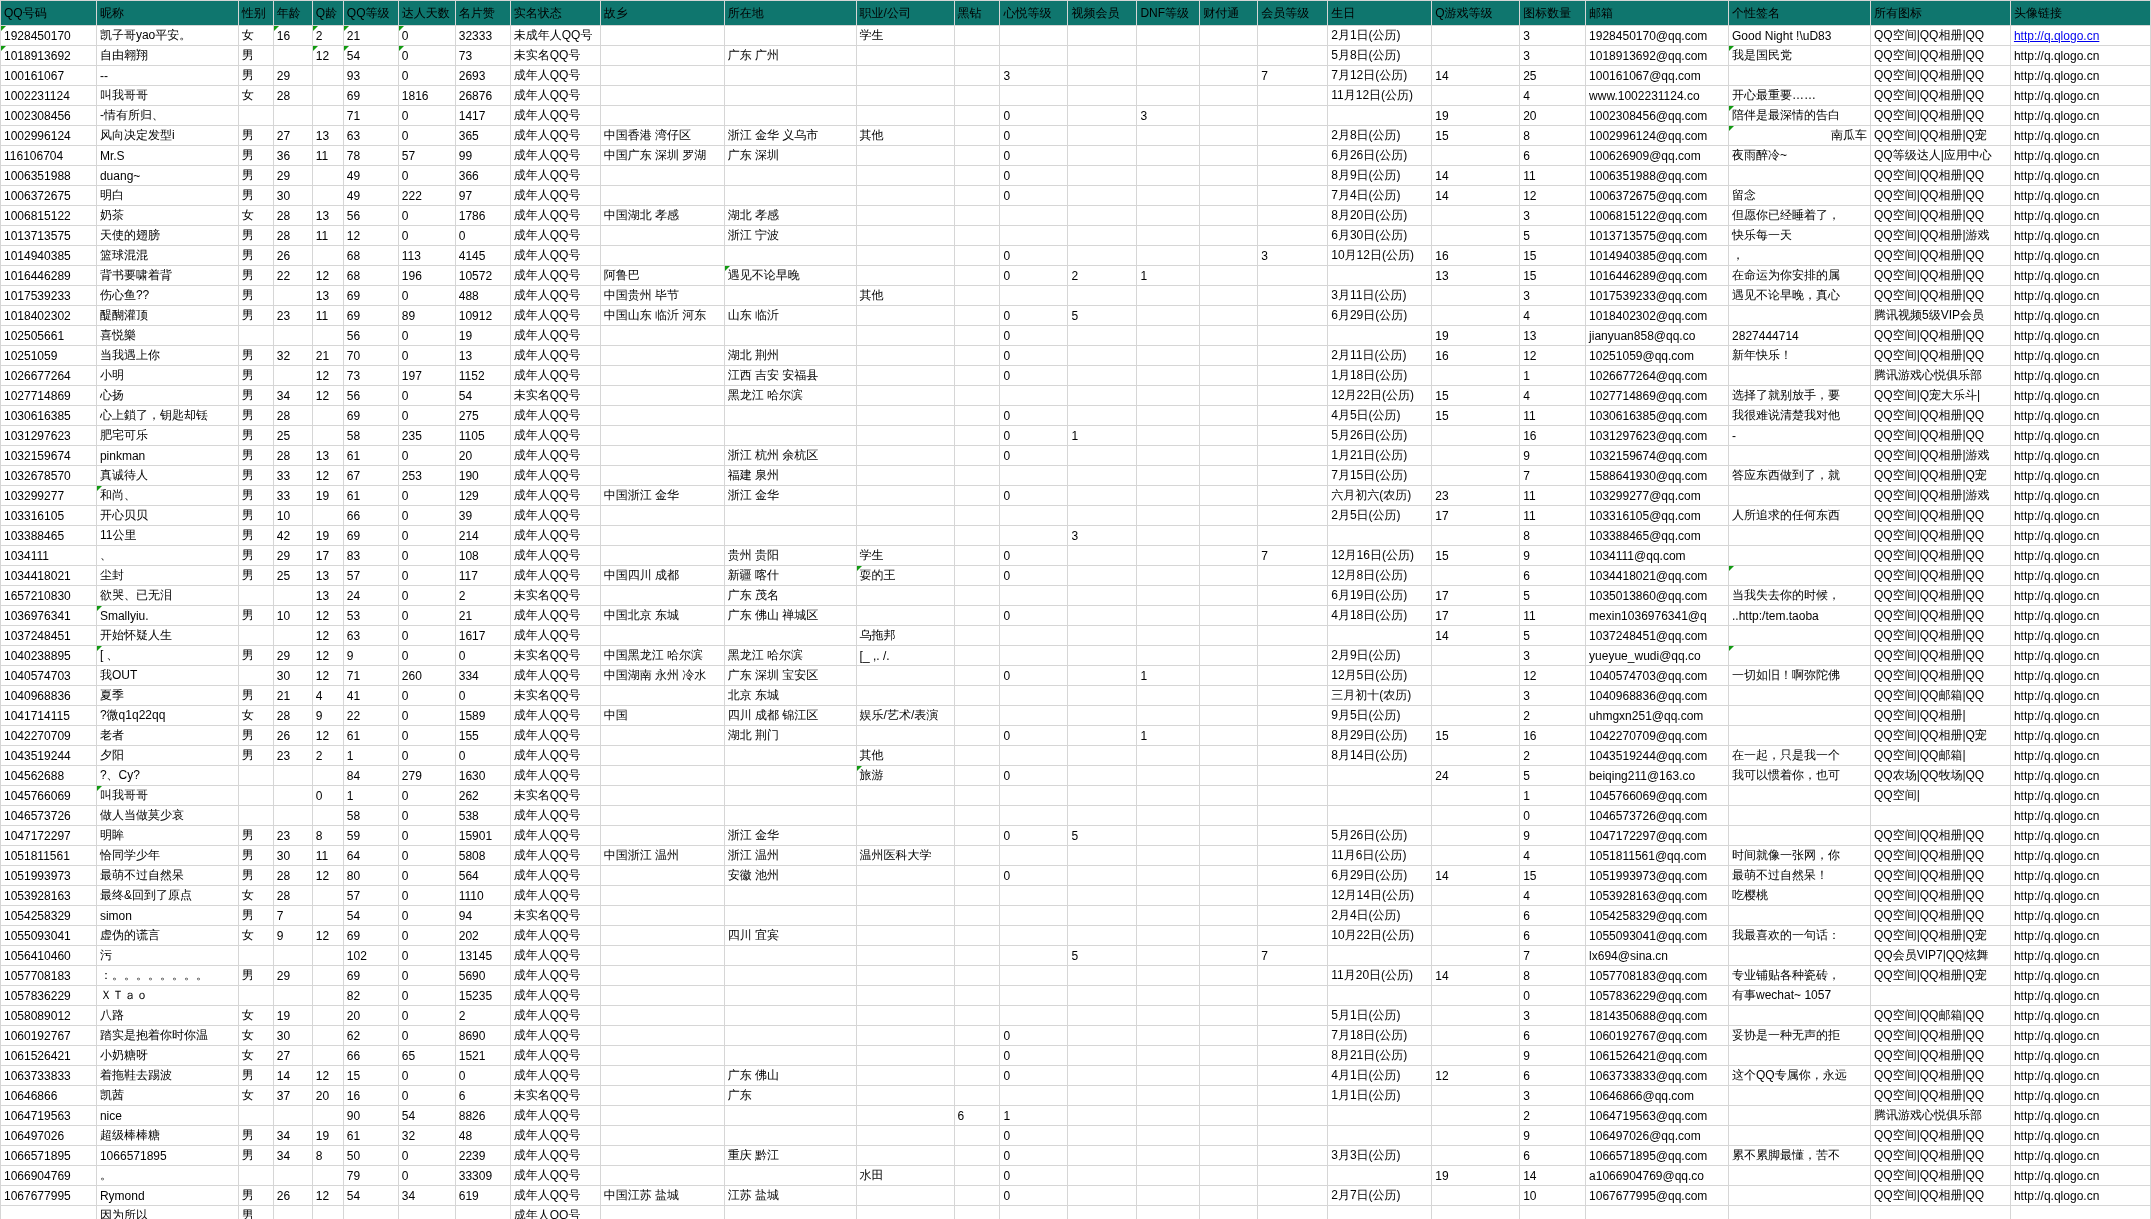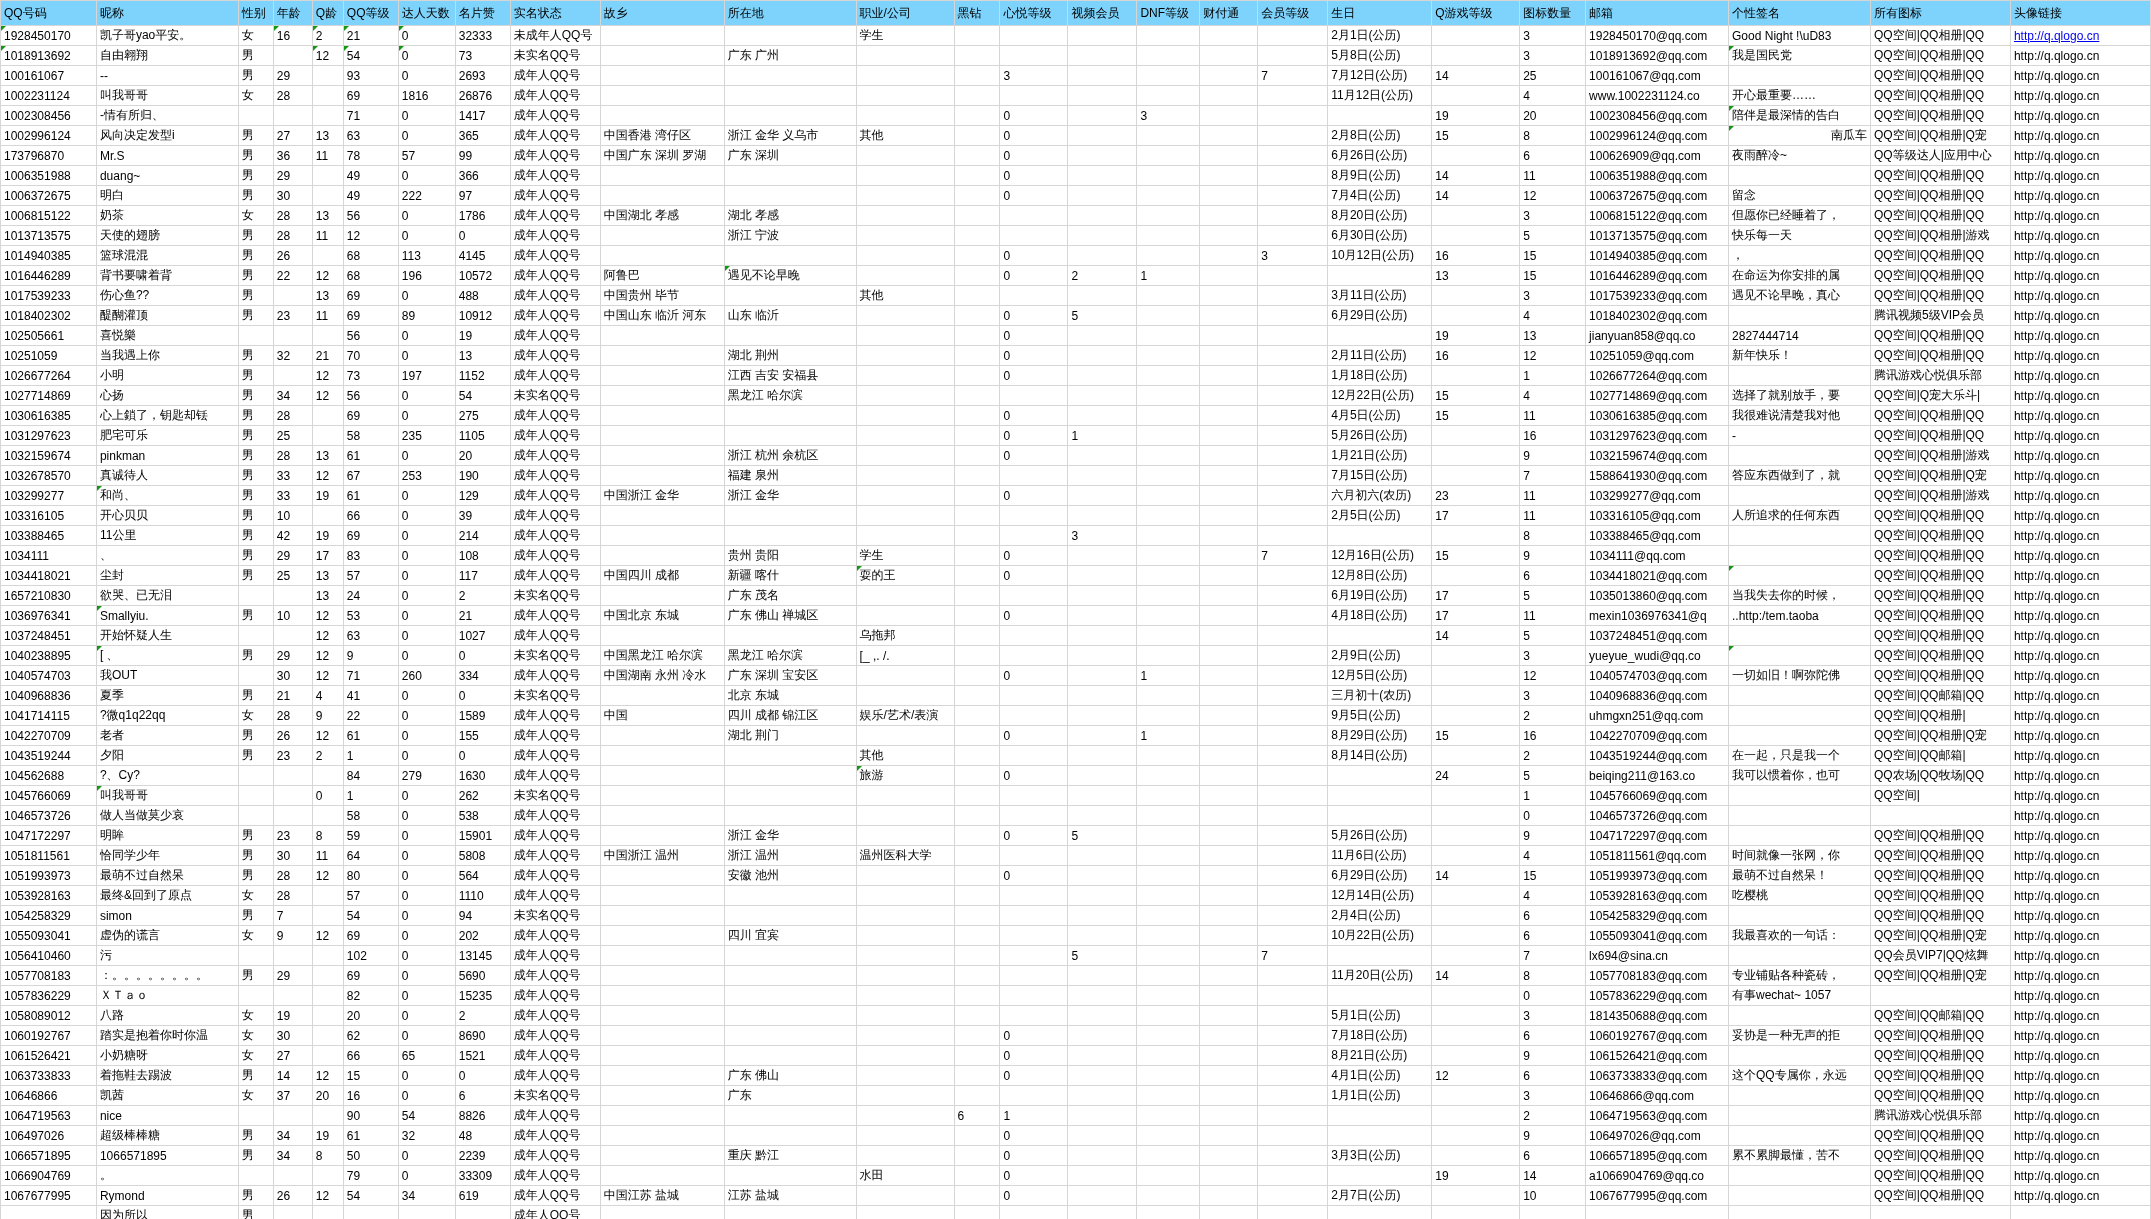--- a/index.html
+++ b/index.html
@@ -1,19 +1,19 @@
 <!DOCTYPE html>
 <html><head>
 <meta charset="utf-8">
 <style>
   html,body{margin:0;padding:0;background:#e8e8e8;}
   .sheet{width:2151px;height:1219px;overflow:hidden;background:#ffffff;position:relative;}
   table{border-collapse:collapse;table-layout:fixed;font-family:"Liberation Sans","DejaVu Sans",sans-serif;font-size:12px;color:#000;}
   td,th{border:1px solid #d6d6d6;padding:0 3px;white-space:nowrap;overflow:hidden;text-align:left;font-weight:normal;position:relative;vertical-align:middle;}
-  thead th{height:24px;background:#7dd3fc;}
+  thead th{height:24px;background:#0f766e;}
   tbody td{height:19px;}
   td.gc::before{content:"";position:absolute;top:0;left:0;width:0;height:0;border-top:5px solid #119a11;border-right:5px solid transparent;}
   td.sig-right{text-align:right;margin-left:28px;}
   td.link{color:#0000ee;text-decoration:underline;}
 </style>
 </head>
 <body>
 
 <div class="sheet">
   <table>
@@ -230,21 +230,21 @@
           <td></td>
           <td>2月8日(公历)</td>
           <td>15</td>
           <td>8</td>
           <td>1002996124@qq.com</td>
           <td class="gc sig-right">南瓜车</td>
           <td>QQ空间|QQ相册|Q宠</td>
           <td>http://q.qlogo.cn</td>
         </tr>
         <tr>
-          <td>173796870</td>
+          <td>116106704</td>
           <td>Mr.S</td>
           <td>男</td>
           <td>36</td>
           <td>11</td>
           <td>78</td>
           <td>57</td>
           <td>99</td>
           <td>成年人QQ号</td>
           <td>中国广东 深圳 罗湖</td>
           <td>广东 深圳</td>
@@ -885,21 +885,21 @@
           <td>http://q.qlogo.cn</td>
         </tr>
         <tr>
           <td>1037248451</td>
           <td>开始怀疑人生</td>
           <td></td>
           <td></td>
           <td>12</td>
           <td>63</td>
           <td>0</td>
-          <td>1027</td>
+          <td>1617</td>
           <td>成年人QQ号</td>
           <td></td>
           <td></td>
           <td>乌拖邦</td>
           <td></td>
           <td></td>
           <td></td>
           <td></td>
           <td></td>
           <td></td>

